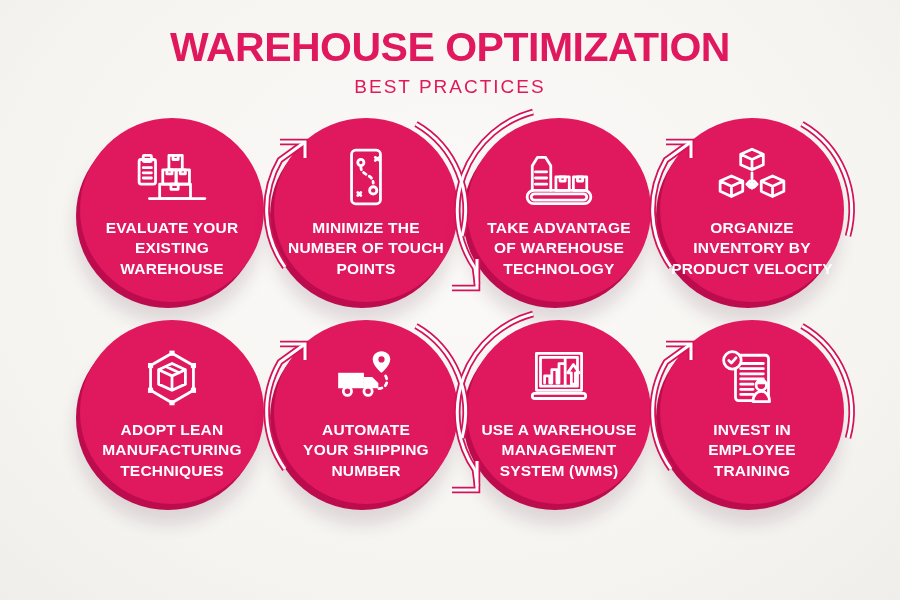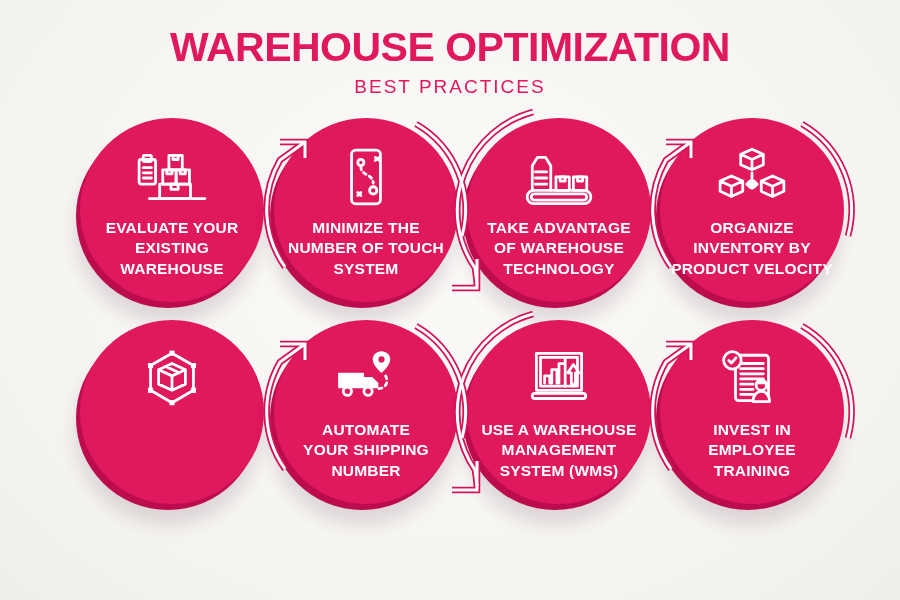--- a/index.html
+++ b/index.html
@@ -126,21 +126,21 @@
       <svg width="66" height="66" viewBox="0 0 64 64" class="ic">
         <rect x="18" y="5" width="28" height="52" rx="4"></rect>
         <circle cx="27" cy="17" r="3"></circle>
         <path d="M27,21 C27,30 39,28 39,37" stroke-dasharray="3 3.5"></path>
         <circle cx="39" cy="44" r="3.5"></circle>
         <path d="M41,12 l4,3 M45,12 l-4,3 M24,46 l3,3 M27,46 l-3,3"></path>
       </svg>
     </span>
     <div class="lbl">MINIMIZE THE
 NUMBER OF TOUCH
-SYSTEM</div>
+POINTS</div>
   </div>
 
   <div class="bubble b4">
     <span class="icn">
       <svg width="74" height="66" viewBox="0 0 72 64" class="ic" stroke-width="2.4">
         <path d="M36,4 L47,9 L47,19 L36,24 L25,19 L25,9 Z M25,9 L36,14 L47,9 M36,14 L36,24"></path>
         <path d="M16,30 L27,35 L27,45 L16,50 L5,45 L5,35 Z M5,35 L16,40 L27,35 M16,40 L16,50"></path>
         <path d="M56,30 L67,35 L67,45 L56,50 L45,45 L45,35 Z M45,35 L56,40 L67,35 M56,40 L56,50"></path>
         <path d="M31,38 H41 M34,35 L31,38 L34,41 M38,35 L41,38 L38,41"></path>
         <path d="M36,27 V42 M33,39 L36,42 L39,39"></path>
@@ -174,20 +174,23 @@
         <path d="M32,6 L52.8,18 V42 L32,54 L11.2,42 V18 Z"></path>
         <path d="M32,16 L45,22 V36 L32,42 L19,36 V22 Z M19,22 L32,28 L45,22 M32,28 V42 M26,19 L39,25"></path>
         <rect x="29.5" y="3.5" width="5" height="5" fill="#fff" stroke="none"></rect>
         <rect x="50.3" y="15.5" width="5" height="5" fill="#fff" stroke="none"></rect>
         <rect x="50.3" y="39.5" width="5" height="5" fill="#fff" stroke="none"></rect>
         <rect x="29.5" y="51.5" width="5" height="5" fill="#fff" stroke="none"></rect>
         <rect x="8.7" y="39.5" width="5" height="5" fill="#fff" stroke="none"></rect>
         <rect x="8.7" y="15.5" width="5" height="5" fill="#fff" stroke="none"></rect>
       </svg>
     </span>
+    <div class="lbl">ADOPT LEAN
+MANUFACTURING
+TECHNIQUES</div>
   </div>
 
   <div class="bubble b6">
     <span class="icn">
       <svg width="66" height="66" viewBox="0 0 64 64" class="ic">
         <rect x="5" y="25" width="25" height="15" fill="#fff" stroke="none"></rect>
         <path d="M30,29 h8 l6,6 v5 h-14 z" fill="#fff" stroke="none"></path>
         <circle cx="14" cy="43" r="4"></circle>
         <circle cx="34" cy="43" r="4"></circle>
         <path d="M47,4 c-5,0 -8.5,3.5 -8.5,8 c0,6 8.5,13 8.5,13 c0,0 8.5,-7 8.5,-13 c0,-4.5 -3.5,-8 -8.5,-8 z" fill="#fff" stroke="none"></path>

